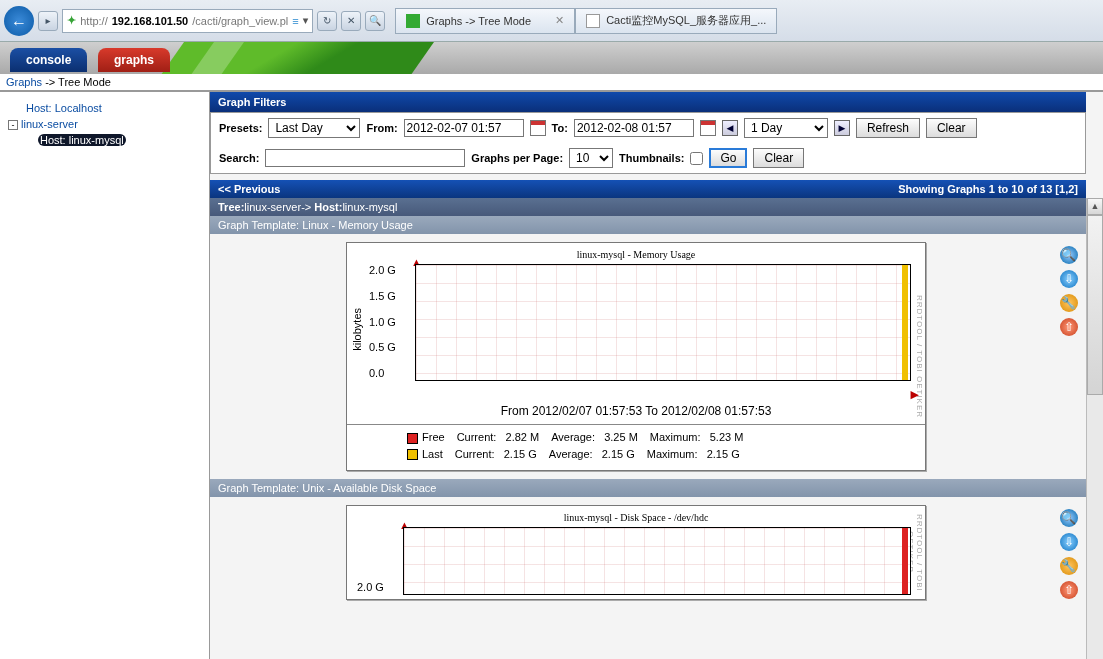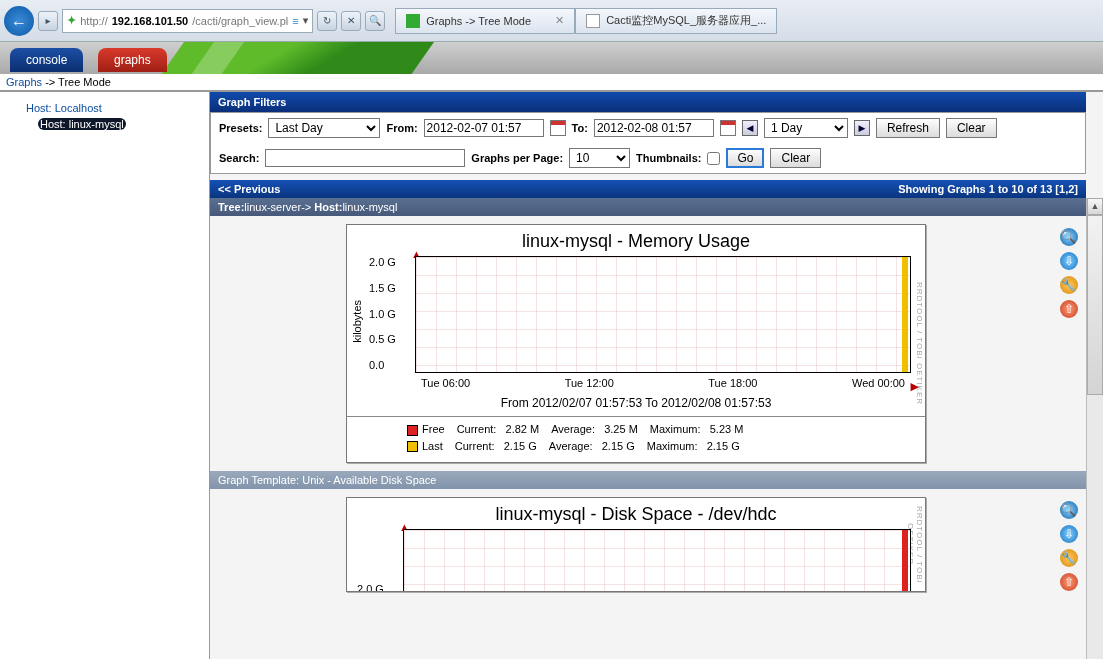--- a/index.html
+++ b/index.html
@@ -12,21 +12,21 @@
 .addr-group { display:flex; align-items:center; background:#fff; border:1px solid #9ab; height:24px; padding:0 4px; gap:4px; }
 .tab-bar { display:flex; gap:0; margin-left:6px; }
 .btab { height:26px; background:linear-gradient(#f4f7fb,#dbe4ef); border:1px solid #9ab; display:flex; align-items:center; padding:0 10px; gap:6px; font-size:12px; color:#333; min-width:180px; }
 .btab .x { margin-left:auto; color:#888; }
 .favicon { width:14px; height:14px; display:inline-block; }
 
 
 .toolbar2 { height:32px; background:linear-gradient(#cfcfcf,#a9a9a9); position:relative; overflow:hidden; }
 .swoosh { position:absolute; left:170px; top:-10px; width:250px; height:60px; background:linear-gradient(135deg,#5fbb2a 40%,#2f8a19 60%); transform:skewX(-35deg); }
 .swoosh2 { position:absolute; left:200px; top:0; width:30px; height:40px; background:rgba(255,255,255,.25); transform:skewX(-35deg); }
-.ctab { position:absolute; top:6px; height:24px; border-radius:8px 8px 0 0; display:flex; align-items:center; justify-content:center; font-weight:normal; font-size:12px; padding:0 16px; }
+.ctab { position:absolute; top:6px; height:24px; border-radius:8px 8px 0 0; display:flex; align-items:center; justify-content:center; font-weight:bold; font-size:12px; padding:0 16px; }
 .ctab.console { left:10px; background:linear-gradient(#1b4fa4,#0b2f70); color:#fff; }
 .ctab.graphs { left:98px; background:linear-gradient(#d83a2b,#a01f15); color:#fff; }
 
 
 .breadcrumb { height:18px; background:#fff; border-bottom:2px solid #999; padding:2px 6px; color:#000; }
 .breadcrumb a { color:#0b4da2; text-decoration:none; }
 
 
 .layout { display:flex; height:calc(659px - 42px - 32px - 18px); }
 .sidebar { width:210px; border-right:1px solid #999; padding:8px 4px; background:#fff; overflow:hidden; }
@@ -58,21 +58,21 @@
 
 .context-bar { background:linear-gradient(#5a7091,#47597a); color:#fff; padding:3px 8px; font-weight:bold; }
 
 .template-bar { background:linear-gradient(#9aa9bc,#8294ab); color:#fff; padding:3px 8px; font-weight:bold; }
 .template-bar span { font-weight:normal; }
 
 
 .graph-row { display:flex; align-items:flex-start; padding:8px; gap:6px; background:#f4f4f4; }
 .graph-row .graph-holder { flex:1; display:flex; justify-content:center; }
 .graph-box { background:#fff; border:1px solid #777; box-shadow:1px 1px 0 #aaa; width:580px; font-family:"Courier New",monospace; font-size:12px; position:relative; }
-.graph-title { text-align:center; padding:6px 0 2px; font-family:Liberation Sans, sans-serif; font-size:18px; }
+.graph-title { text-align:center; padding:6px 0 2px; font-family:Liberation Serif, serif; font-size:10px; }
 .plot-wrap { display:flex; align-items:center; padding:0 8px 4px 2px; }
 .ylabel { writing-mode:vertical-rl; transform:rotate(180deg); font-size:11px; padding:0 2px; }
 .plot { position:relative; flex:1; height:135px; margin-left:4px; }
 .yticks { position:absolute; left:0; top:0; bottom:16px; width:44px; display:flex; flex-direction:column; justify-content:space-between; font-size:11px; padding:2px 4px 2px 0; }
 .plot-area { position:absolute; left:46px; right:6px; top:2px; bottom:16px; border:1px solid #000; background:repeating-linear-gradient(to right, rgba(200,100,100,.18) 0 1px, transparent 1px 20px), repeating-linear-gradient(to bottom, rgba(200,100,100,.18) 0 1px, transparent 1px 18px), #fff; }
 .plot-area .swap-bar { position:absolute; right:2px; top:0; bottom:0; width:6px; background:#f0c000; }
 .arrow-x { position:absolute; right:-2px; bottom:-4px; color:#b00; font-size:11px; }
 .arrow-y { position:absolute; left:42px; top:-6px; color:#b00; font-size:11px; }
 .xticks { position:absolute; left:46px; right:6px; bottom:0; display:flex; justify-content:space-between; font-size:11px; padding:0 6px; }
 .caption { text-align:center; padding:3px 0 6px; font-size:12px; }
@@ -133,66 +133,70 @@
 </div>
 
 <div class="breadcrumb">
   <a href="#">Graphs</a>
   <span>-&gt; Tree Mode</span>
 </div>
 
 <div class="layout">
   <div class="sidebar">
     <div class="tree-node tree-indent1"><a>Host: Localhost</a></div>
+    <div class="tree-node"><span class="tree-toggle">-</span><a>linux-server</a></div>
     <div class="tree-node tree-indent2"><span class="tree-sel">Host: linux-mysql</span></div>
   </div>
 
   <div class="main" style="position:relative">
     <div class="main-inner">
 
       <div class="panel-title">Graph Filters</div>
       <div class="filter-box">
         <div class="filter-row">
           <label>Presets:</label>
-          <select style="width:112px"><option>Last Day</option></select>
+          <select style="width:92px"><option>Last Day</option></select>
           <label>From:</label>
           <input type="text" style="width: 120px;" value="2012-02-07 01:57">
           <span class="cal-icon"></span>
           <label>To:</label>
           <input type="text" style="width: 120px;" value="2012-02-08 01:57">
           <span class="cal-icon"></span>
           <span class="arrow-btn">◀</span>
           <select style="width:84px"><option>1 Day</option></select>
           <span class="arrow-btn">▶</span>
           <button class="btn">Refresh</button>
           <button class="btn">Clear</button>
         </div>
         <div class="filter-row">
           <label>Search:</label>
           <input type="text" style="width: 200px;">
           <label>Graphs per Page:</label>
-          <select style="width:61px"><option>10</option></select>
+          <select style="width:44px"><option>10</option></select>
           <label>Thumbnails:</label>
           <input type="checkbox" style="">
           <button class="btn active">Go</button>
           <button class="btn">Clear</button>
         </div>
       </div>
 
       <div style="height:6px"></div>
 
       <div class="navbar">
         <a href="#" class="left" style="color:#fff;text-decoration:none">&lt;&lt; Previous</a>
         <span class="right"><span>Showing Graphs 1 to 10 of 13 [</span><b>1</b><span>,2]</span></span>
       </div>
 
       <div class="context-bar">
         <span>Tree:</span><span style="font-weight:normal">linux-server-&gt; </span><span>Host:</span><span style="font-weight:normal">linux-mysql</span>
       </div>
 
+      <div class="template-bar">
+        <span>Graph Template:</span> <span>Linux - Memory Usage</span>
+      </div>
 
       <div class="graph-row">
         <div class="graph-holder">
           <div class="graph-box">
             <div class="rrd">RRDTOOL / TOBI OETIKER</div>
             <div class="graph-title">linux-mysql - Memory Usage</div>
             <div class="plot-wrap">
               <div class="ylabel">kilobytes</div>
               <div class="plot">
                 <span class="arrow-y">▲</span>
@@ -200,26 +204,20 @@
                   <span>2.0 G</span>
                   <span>1.5 G</span>
                   <span>1.0 G</span>
                   <span>0.5 G</span>
                   <span>0.0</span>
                 </div>
                 <div class="plot-area">
                   <div class="swap-bar"></div>
                 </div>
                 <span class="arrow-x">▶</span>
-                <div class="xticks">
-                  <span>Tue 06:00</span>
-                  <span>Tue 12:00</span>
-                  <span>Tue 18:00</span>
-                  <span>Wed 00:00</span>
-                </div>
               </div>
             </div>
             <div class="caption">From 2012/02/07 01:57:53 To 2012/02/08 01:57:53</div>
             <div class="legend">
               <div class="row">
                 <span><span class="sq free"></span><span>Free</span></span>
                 <span><span>Current:</span>&nbsp;&nbsp;&nbsp;<span>2.82 M</span></span>
                 <span><span>Average:</span>&nbsp;&nbsp;&nbsp;<span>3.25 M</span></span>
                 <span><span>Maximum:</span>&nbsp;&nbsp;&nbsp;<span>5.23 M</span></span>
               </div>

